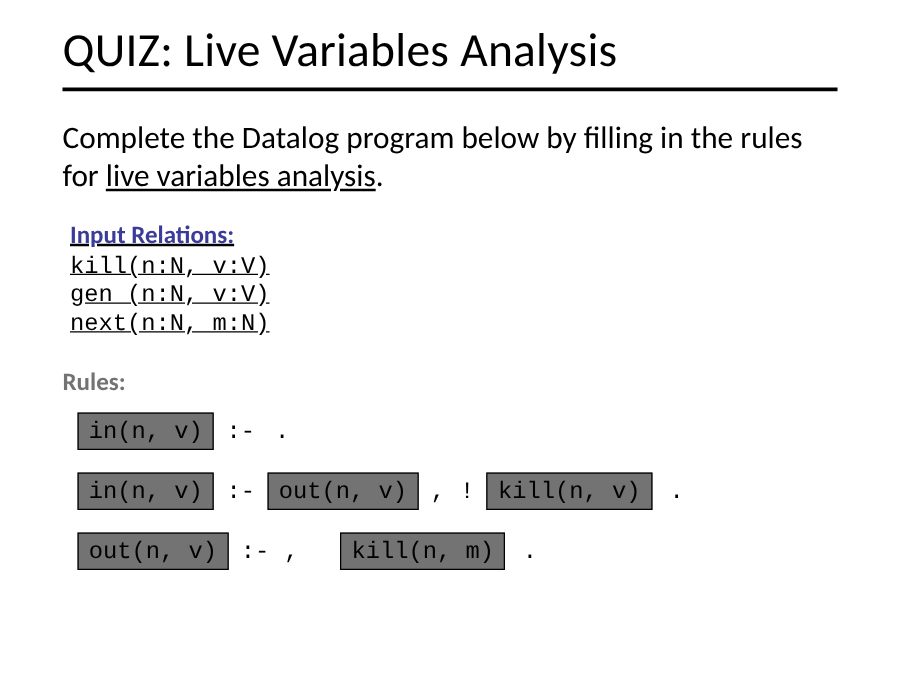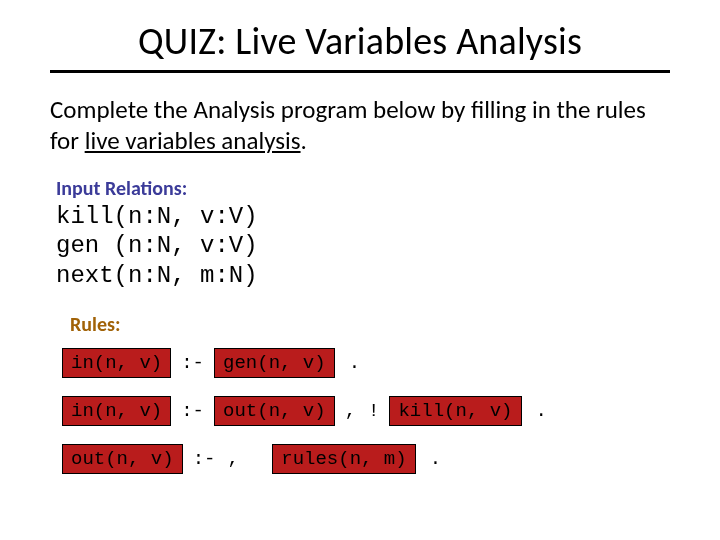--- a/index.html
+++ b/index.html
@@ -6,129 +6,129 @@
   html, body { width: 720px; height: 540px; }
   body {
     background: #fff;
     font-family: Calibri, "Segoe UI", Arial, sans-serif;
     color: #000;
     padding: 18px 50px 0 50px;
   }
   .title {
     font-size: 38px;
     font-weight: 400;
-    text-align: center;
+    text-align: left;
     margin-bottom: 6px;
     letter-spacing: 0.2px;
   }
   .hr {
     border: none;
     border-top: 3px solid #000;
     margin-bottom: 22px;
   }
   .instruction {
     font-size: 25px;
     line-height: 1.22;
     margin-bottom: 20px;
   }
   .ul { text-decoration: underline; }
   .relations {
     display: flex;
     gap: 70px;
     margin-left: 6px;
     margin-bottom: 22px;
+    text-decoration: underline;
   }
   .rel-col { }
   .rel-head {
     font-size: 20px;
     font-weight: 700;
     color: #3b3b99;
     margin-bottom: 2px;
   }
   .mono {
     font-family: Consolas, "Courier New", monospace;
-    font-size: 24px;
+    font-size: 19px;
     line-height: 1.22;
     white-space: pre;
   }
   .rules-head {
     font-size: 20px;
     font-weight: 700;
-    color: #a16207;
-    margin-left: 20px;
+    color: #737373;
+    margin-left: 0;
     margin-bottom: 12px;
   }
   .rules {
     margin-left: 12px;
     display: flex;
     flex-direction: column;
     gap: 18px;
   }
   .rule-row {
     display: flex;
     align-items: center;
     gap: 8px;
     font-family: Consolas, "Courier New", monospace;
     font-size: 19px;
   }
   .box {
     border: 1px solid #000;
-    background: #b91c1c;
+    background: #737373;
     padding: 3px 8px 3px 8px;
     min-width: 104px;
     text-align: left;
   }
   .box-wide { min-width: 128px; text-align: center; }
   .sep { padding: 0 2px; }
   .period { padding-left: 6px; }
 </style>
 </head>
 <body>
 
 <h1 class="title">QUIZ: Live Variables Analysis</h1>
 <hr class="hr">
 
 <p class="instruction">
-  <span>Complete the Analysis program below by filling in the rules for </span><span class="ul">live variables analysis</span><span>.</span>
+  <span>Complete the Datalog program below by filling in the rules for </span><span class="ul">live variables analysis</span><span>.</span>
 </p>
 
 <div class="relations">
   <div class="rel-col">
     <div class="rel-head">Input Relations:</div>
     <div class="mono">kill(n:N, v:V)
 gen (n:N, v:V)
 next(n:N, m:N)</div>
   </div>
   <div class="rel-col">
   </div>
 </div>
 
 <div class="rules-head">Rules:</div>
 
 <div class="rules">
 
   <div class="rule-row">
     <span class="box">in(n, v)</span>
     <span class="sep">:-</span>
-    <span class="box">gen(n, v)</span>
     <span class="period">.</span>
   </div>
 
   <div class="rule-row">
     <span class="box">in(n, v)</span>
     <span class="sep">:-</span>
     <span class="box">out(n, v)</span>
     <span class="sep">,</span>
     <span class="sep">!</span>
     <span class="box box-wide">kill(n, v)</span>
     <span class="period">.</span>
   </div>
 
   <div class="rule-row">
     <span class="box">out(n, v)</span>
     <span class="sep">:-</span>
     <span class="sep">,</span>
     <span class="sep">&nbsp;</span>
-    <span class="box box-wide">rules(n, m)</span>
+    <span class="box box-wide">kill(n, m)</span>
     <span class="period">.</span>
   </div>
 
 </div>
 
 </body></html>

